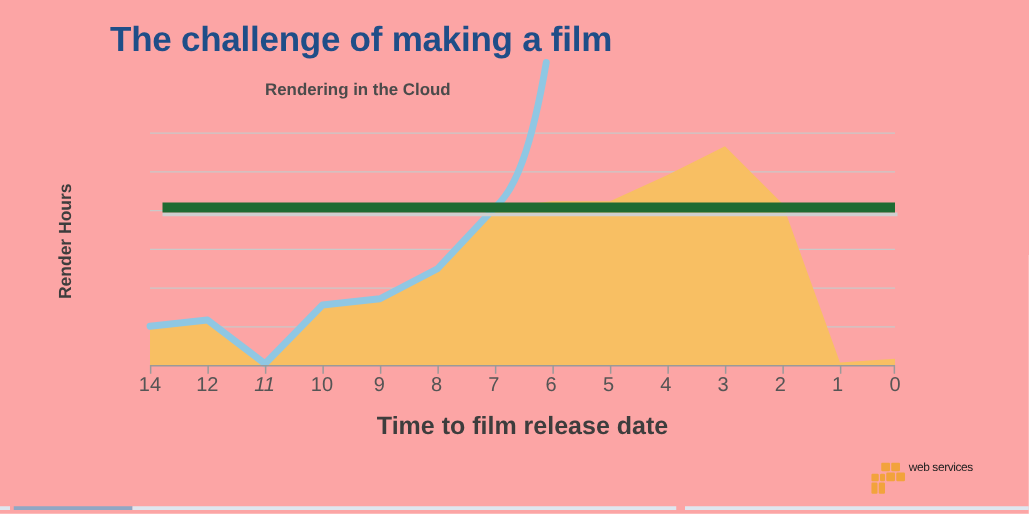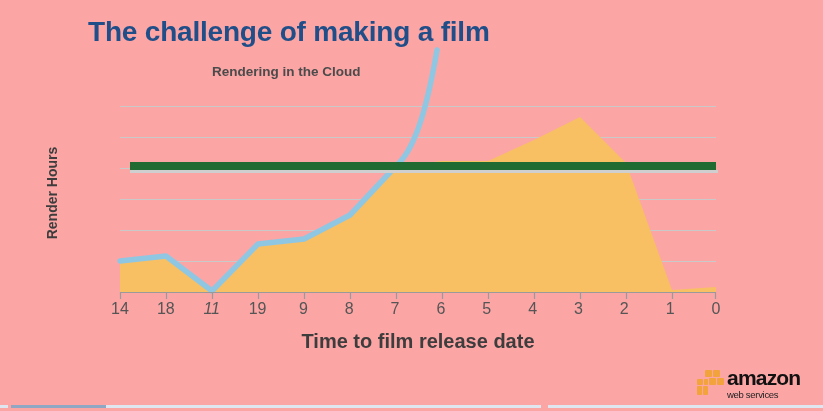--- a/index.html
+++ b/index.html
@@ -238,23 +238,23 @@
         <line x1="580.5" y1="292" x2="580.5" y2="299"></line>
         <line x1="626.5" y1="292" x2="626.5" y2="299"></line>
         <line x1="672.5" y1="292" x2="672.5" y2="299"></line>
         <line x1="715.5" y1="292" x2="715.5" y2="299"></line>
       </g>
     </svg>
 
 
     <div id="x-tick-labels">
         <div class="x-tick-label" style="left: 120px;">14</div>
-        <div class="x-tick-label" style="left: 165.846px;">18</div>
+        <div class="x-tick-label" style="left: 165.846px;">12</div>
         <div class="x-tick-label" style="left: 211.692px; font-style: italic;">11</div>
-        <div class="x-tick-label" style="left: 257.538px;">19</div>
+        <div class="x-tick-label" style="left: 257.538px;">10</div>
         <div class="x-tick-label" style="left: 303.385px;">9</div>
         <div class="x-tick-label" style="left: 349.231px;">8</div>
         <div class="x-tick-label" style="left: 395.077px;">7</div>
         <div class="x-tick-label" style="left: 440.923px;">6</div>
         <div class="x-tick-label" style="left: 486.769px;">5</div>
         <div class="x-tick-label" style="left: 532.615px;">4</div>
         <div class="x-tick-label" style="left: 578.462px;">3</div>
         <div class="x-tick-label" style="left: 624.308px;">2</div>
         <div class="x-tick-label" style="left: 670.154px;">1</div>
         <div class="x-tick-label" style="left: 716px;">0</div>
@@ -270,21 +270,20 @@
         <rect x="16" y="0" width="7" height="7" rx="1"></rect>
         <rect x="12" y="8" width="7" height="7" rx="1"></rect>
         <rect x="20" y="8" width="7" height="7" rx="1"></rect>
         <rect x="0" y="9" width="6" height="6" rx="1"></rect>
         <rect x="7" y="9" width="4" height="6" rx="1"></rect>
         <rect x="0" y="16" width="5" height="9" rx="1"></rect>
         <rect x="6" y="16" width="5" height="9" rx="1"></rect>
       </g>
     </svg>
     <div class="logo-wordmark">
-      <div class="logo-amazon">amazon</div>
       <div class="logo-webservices">web services</div>
     </div>
   </div>
 
   <div id="bottom-bar">
     <div class="track" style="left:0px; width:8px;"></div>
     <div class="thumb" style="left:11px; width:95px;"></div>
     <div class="track" style="left:106px; width:435px;"></div>
     <div class="track" style="left:548px; width:275px;"></div>
   </div>

